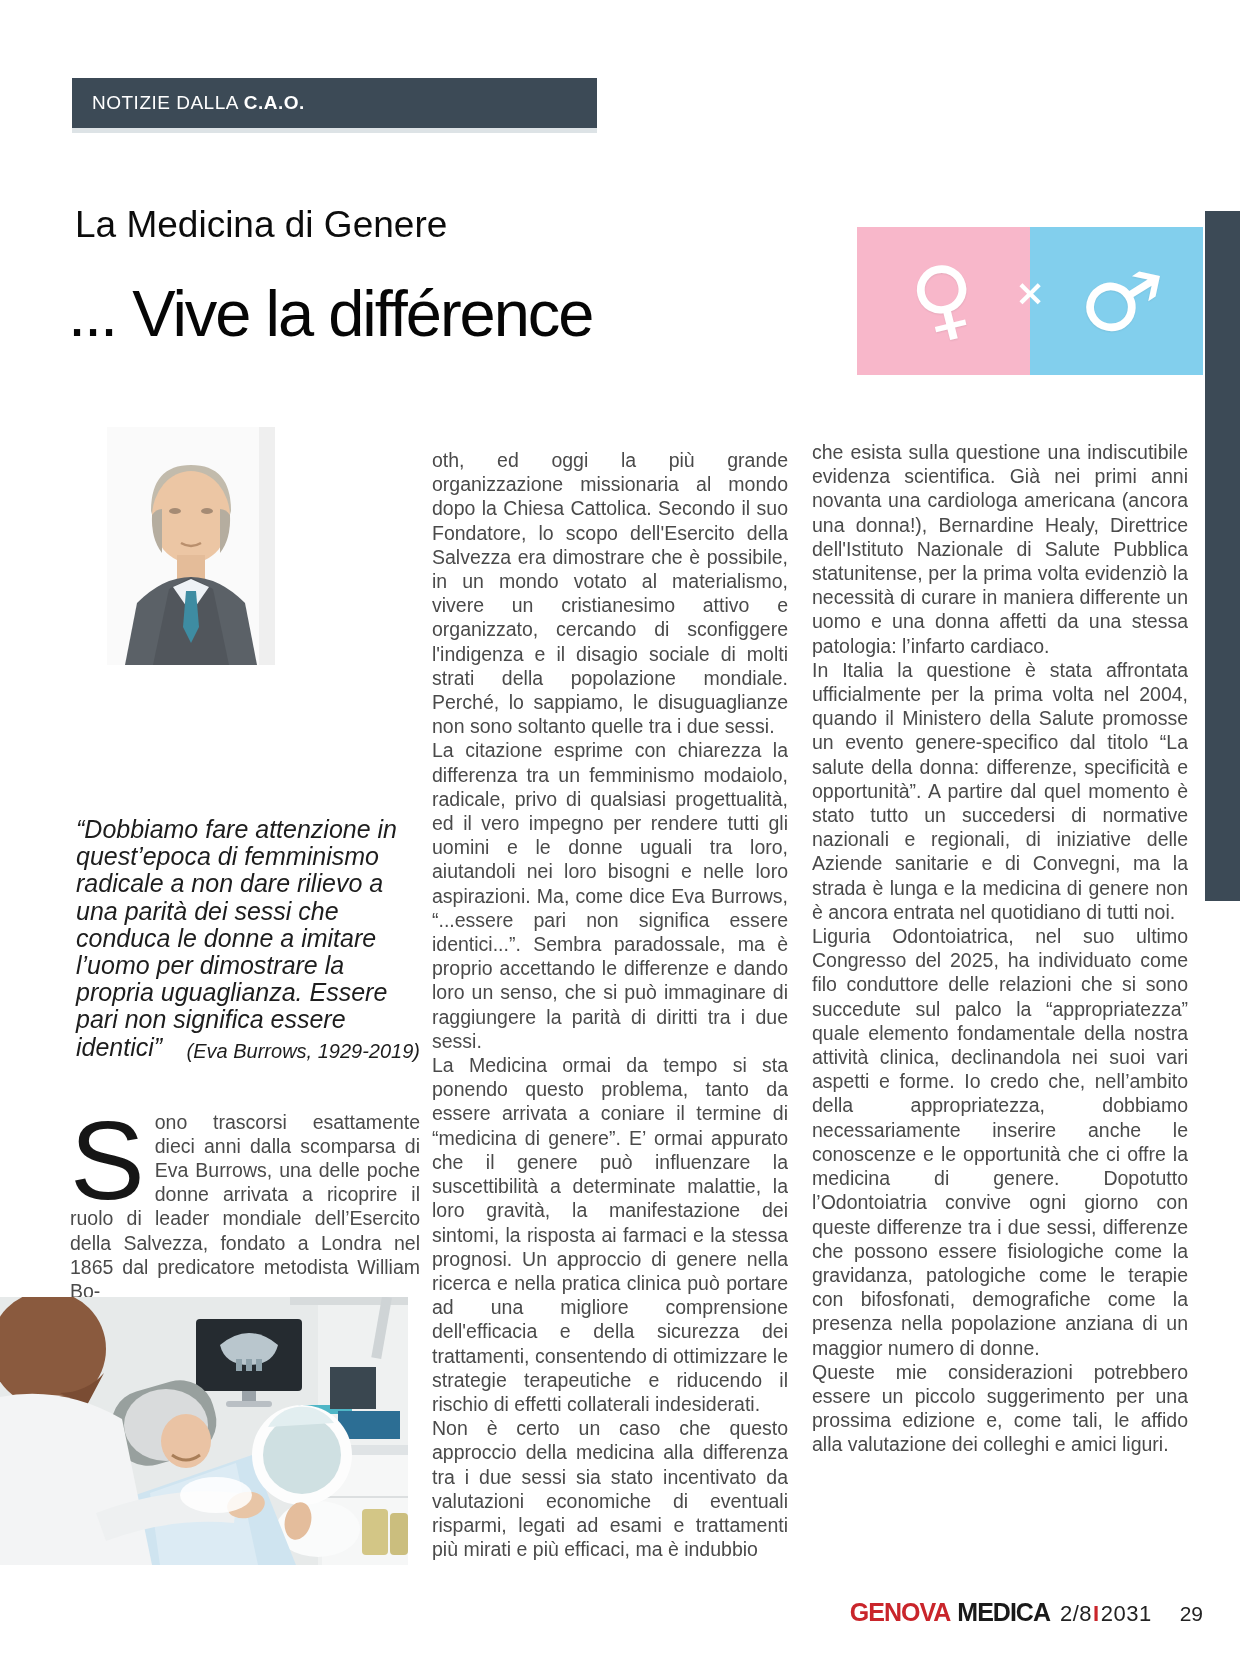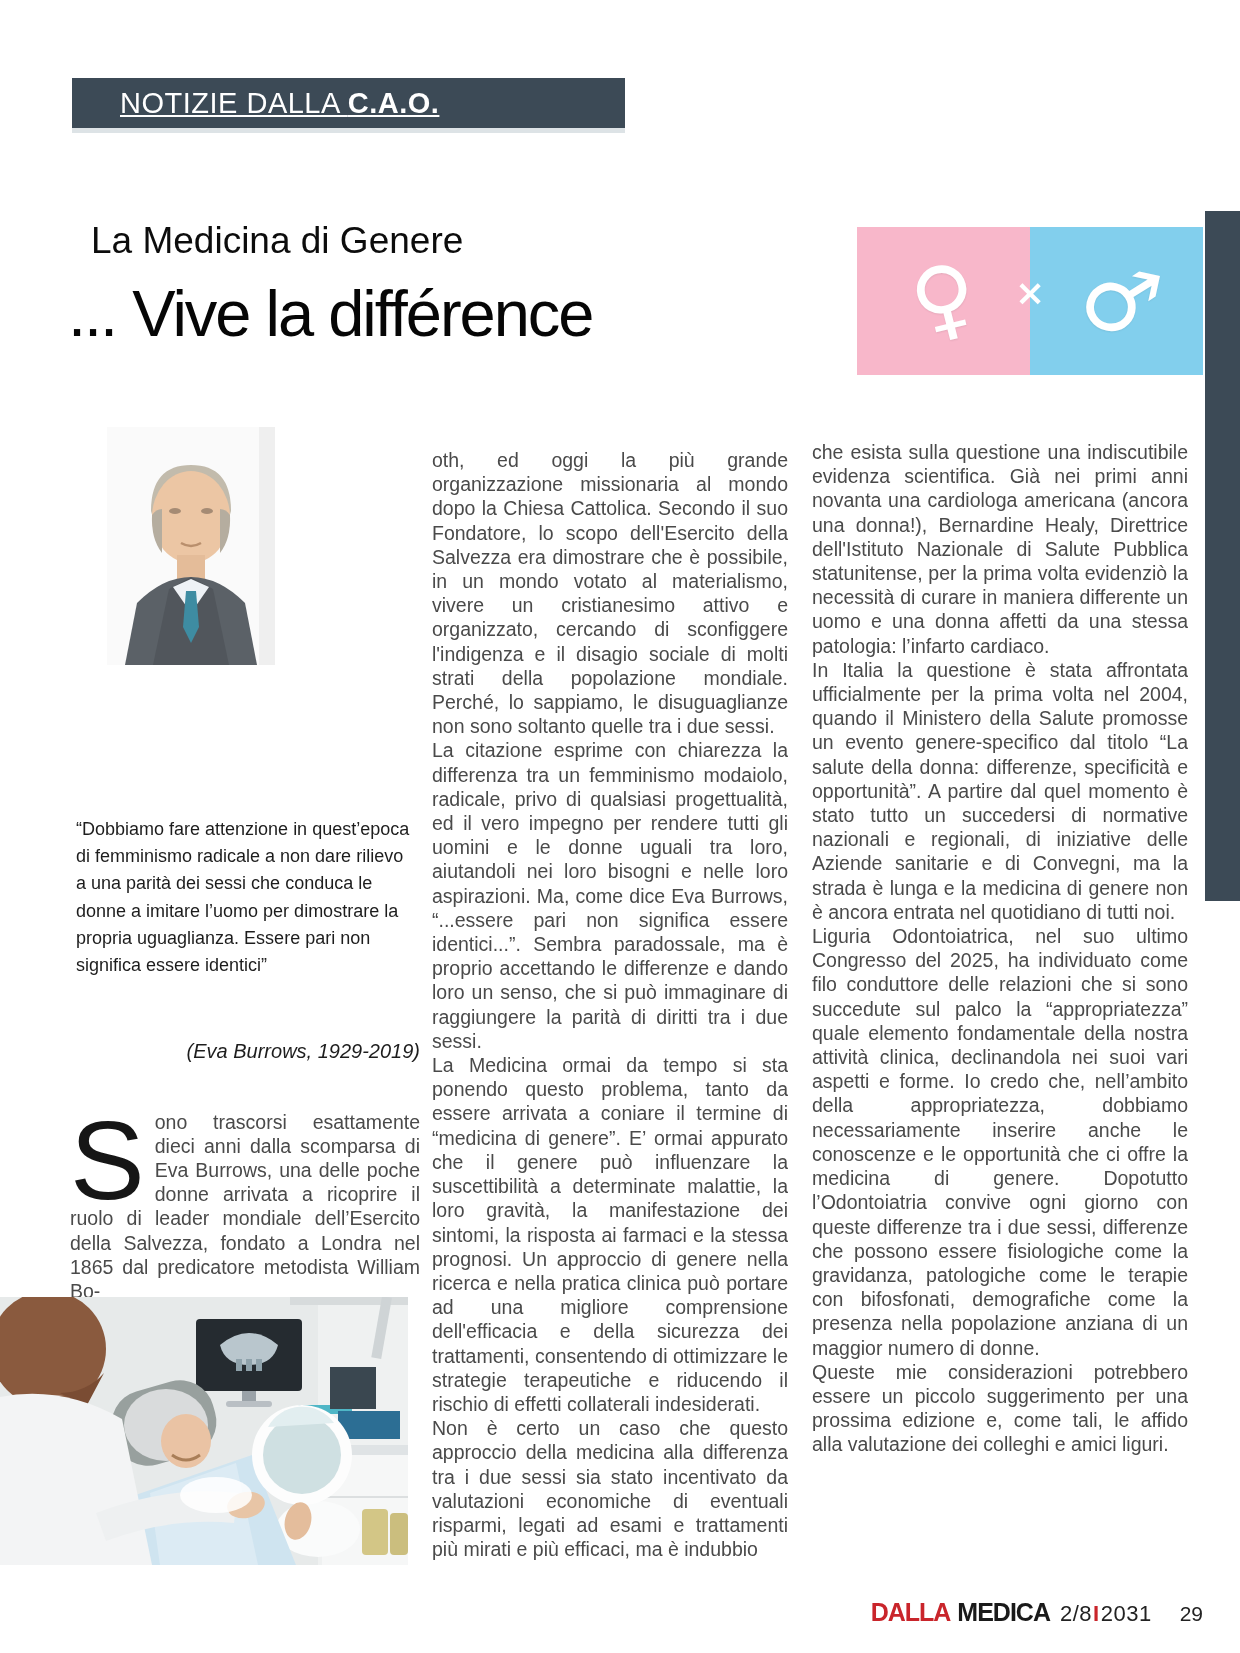--- a/index.html
+++ b/index.html
@@ -1,27 +1,27 @@
 <!DOCTYPE html>
 <html lang="it"><head>
 <meta charset="utf-8">
 <style>
   html,body{margin:0;padding:0;background:#ffffff;}
   .page{position:relative;width:1240px;height:1653px;background:#ffffff;overflow:hidden;
         font-family:"Liberation Sans", sans-serif;}
 
   
   .banner{position:absolute;left:72px;top:78px;width:505px;height:50px;
-          background:#3c4a56;color:#ffffff;font-size:29px;line-height:50px;
-          padding-left:48px;letter-spacing:.5px;border-bottom:5px solid #dde3e6;
-          box-sizing:content-box;white-space:nowrap;text-decoration:underline;}
+          background:#3c4a56;color:#ffffff;font-size:19px;line-height:50px;
+          padding-left:20px;letter-spacing:.5px;border-bottom:5px solid #dde3e6;
+          box-sizing:content-box;white-space:nowrap;}
   .banner .bold{font-weight:700;}
 
   
-  .kicker{position:absolute;left:75px;top:204px;margin:16px;font-size:37px;font-weight:400;
+  .kicker{position:absolute;left:75px;top:204px;margin:0;font-size:37px;font-weight:400;
           color:#0c0c0c;letter-spacing:0;}
   .headline{position:absolute;left:68px;top:276px;margin:0;font-size:65px;font-weight:400;
             color:#060606;letter-spacing:-2px;}
 
   
   .gender{position:absolute;left:817px;top:211px;width:346px;height:148px;display:flex;overflow:hidden;}
   .gender .half{width:50%;height:100%;position:relative;}
   .gender .half.pink{background:#f8b7ca;}
   .gender .half.blue{background:#82cfed;}
   .gender .sym{position:absolute;top:50%;left:50%;transform:translate(-50%,-52%) rotate(-14deg);
@@ -34,21 +34,21 @@
   
   .edge-bar{position:absolute;left:1205px;top:211px;width:35px;height:690px;background:#3c4a56;}
 
   
   .portrait{position:absolute;left:107px;top:427px;width:168px;height:238px;margin:0;}
   .caption{position:absolute;left:78px;top:684px;font-size:18.5px;line-height:26px;color:#2f2f2f;}
   .caption .name{font-size:19.5px;font-weight:700;color:#101010;}
 
   
   .pull-quote{position:absolute;left:76px;top:816px;width:342px;margin:0;
-              font-size:18px;line-height:27.2px;color:#1d1d1d;}
+              font-size:25px;font-style:italic;line-height:27.2px;color:#1d1d1d;}
   .attribution{position:absolute;left:76px;top:1040px;width:344px;text-align:right;
                font-size:20px;font-style:italic;color:#1d1d1d;}
 
   
   .bodytext{font-size:19.5px;line-height:24.2px;text-align:justify;color:#4a4a4a;
             hyphens:auto;-webkit-hyphens:auto;}
   .bodytext p{margin:0;}
   .lead{position:absolute;left:70px;top:1090px;width:350px;}
   .dropcap{float:left;font-size:112px;line-height:.8;padding:6px 10px 0 0;color:#161616;font-weight:400;}
   .col-middle{position:absolute;left:432px;top:416px;width:356px;height:1128px;overflow:hidden;margin-top:32px;}
@@ -164,21 +164,21 @@
   </div>
 
   <div class="col-right bodytext">
     <p>che esista sulla questione una indiscutibile evidenza scientifica. Già nei primi anni novanta una cardiologa americana (ancora una donna!), Bernardine Healy, Direttrice dell'Istituto Nazionale di Salute Pubblica statunitense, per la prima volta evidenziò la necessità di curare in maniera differente un uomo e una donna affetti da una stessa patologia: l’infarto cardiaco.</p>
     <p>In Italia la questione è stata affrontata ufficialmente per la prima volta nel 2004, quando il Ministero della Salute promosse un evento genere-specifico dal titolo “La salute della donna: differenze, specificità e opportunità”. A partire dal quel momento è stato tutto un succedersi di normative nazionali e regionali, di iniziative delle Aziende sanitarie e di Convegni, ma la strada è lunga e la medicina di genere non è ancora entrata nel quotidiano di tutti noi.</p>
     <p>Liguria Odontoiatrica, nel suo ultimo Congresso del 2025, ha individuato come filo conduttore delle relazioni che si sono succedute sul palco la “appropriatezza” quale elemento fondamentale della nostra attività clinica, declinandola nei suoi vari aspetti e forme. Io credo che, nell’ambito della appropriatezza, dobbiamo necessariamente inserire anche le conoscenze e le opportunità che ci offre la medicina di genere. Dopotutto l’Odontoiatria convive ogni giorno con queste differenze tra i due sessi, differenze che possono essere fisiologiche come la gravidanza, patologiche come le terapie con bifosfonati, demografiche come la presenza nella popolazione anziana di un maggior numero di donne.</p>
     <p>Queste mie considerazioni potrebbero essere un piccolo suggerimento per una prossima edizione e, come tali, le affido alla valutazione dei colleghi e amici liguri.</p>
   </div>
 
   <div class="footer">
-    <span class="brand-red">DALLA</span>
+    <span class="brand-red">GENOVA</span>
     <span class="brand-black">MEDICA</span>
     <span class="issue">
       <span>2/8</span><span class="sep">I</span><span>2031</span>
     </span>
     <span class="pageno">29</span>
   </div>
 
 </div>
 
 </body></html>

